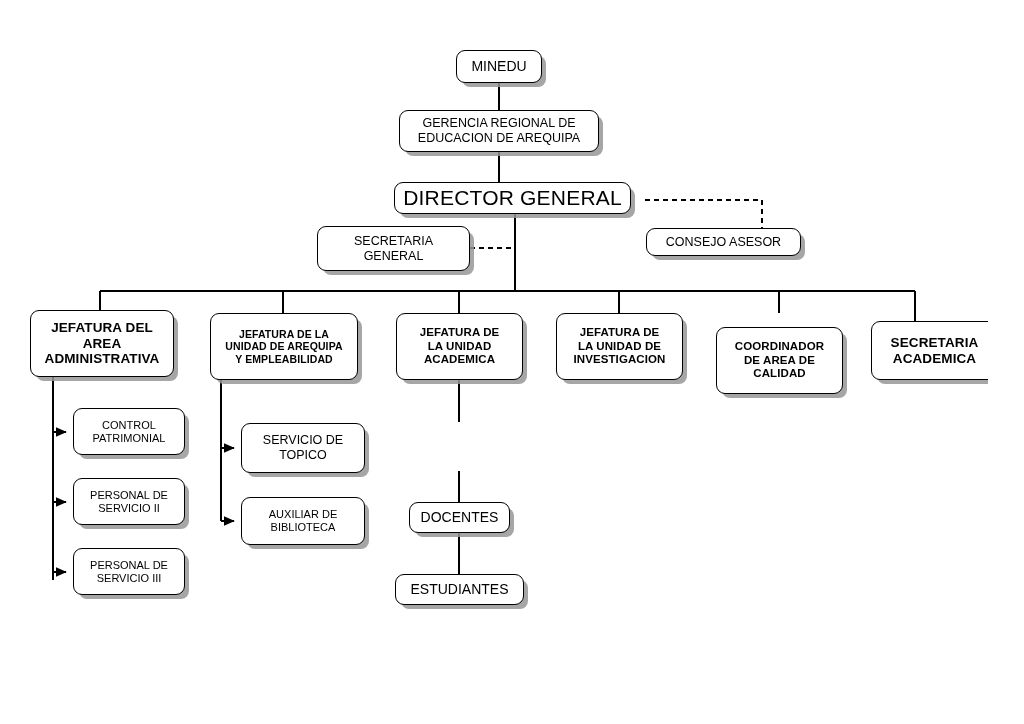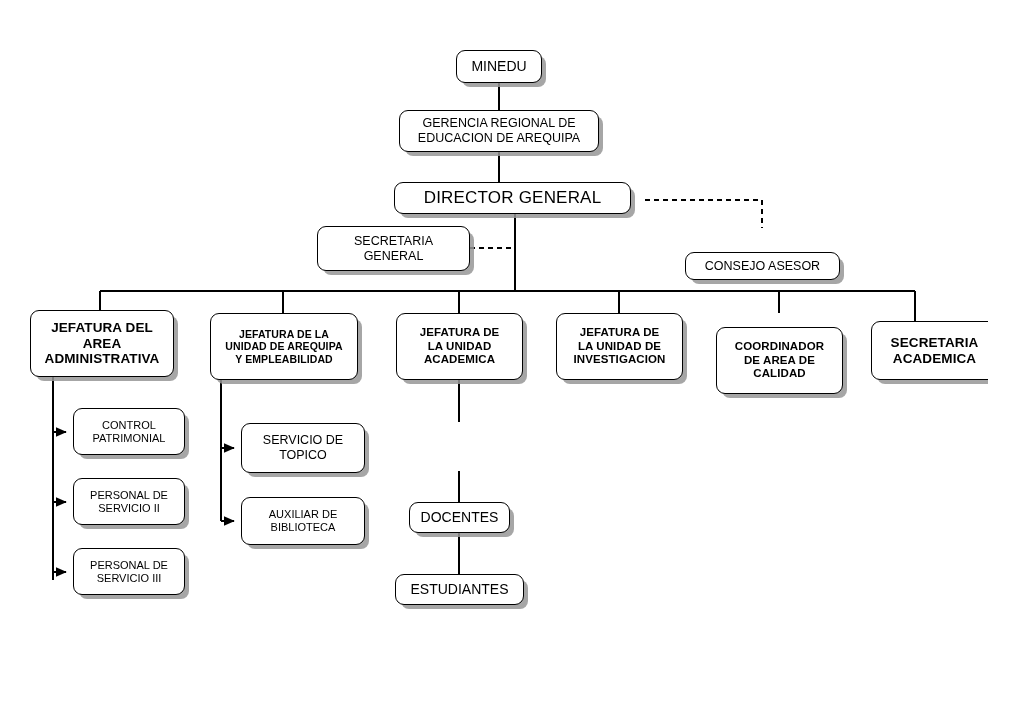--- a/index.html
+++ b/index.html
@@ -39,21 +39,21 @@
     box-shadow: 5px 5px 0 -1px rgba(150,150,150,0.85);
     z-index: 2;
   }
   .node .label {
     display: block;
     width: 100%;
     padding: 0 4px;
     white-space: pre-line;
   }
   
-  .t-xl  { font-size: 17px; font-weight: 400; letter-spacing: .2px; }
+  .t-xl  { font-size: 21px; font-weight: 400; letter-spacing: .2px; }
   .t-lg  { font-size: 14px; font-weight: 400; }
   .t-md  { font-size: 12.5px; font-weight: 400; }
   .t-sm  { font-size: 11px;   font-weight: 400; }
   .b-lg  { font-size: 13.5px; font-weight: bold; letter-spacing: .1px; }
   .b-md  { font-size: 11.5px; font-weight: bold; letter-spacing: .1px; }
   .b-sm  { font-size: 10.5px; font-weight: bold; letter-spacing: .1px; }
 </style>
 </head>
 <body>
 
@@ -114,21 +114,21 @@
 
   <div class="node" style="left:394px; top:182px; width:237px; height:32px;">
     <span class="label t-xl">DIRECTOR GENERAL</span>
   </div>
 
   <div class="node" style="left:317px; top:226px; width:153px; height:45px;">
     <span class="label t-md">SECRETARIA
 GENERAL</span>
   </div>
 
-  <div class="node" style="left:685px; top:228px; width:155px; height:28px;margin-top:24px;">
+  <div class="node" style="left:646px; top:228px; width:155px; height:28px;">
     <span class="label t-md">CONSEJO ASESOR</span>
   </div>
 
   <div class="node" style="left:30px; top:310px; width:144px; height:67px;">
     <span class="label b-lg">JEFATURA DEL
 AREA
 ADMINISTRATIVA</span>
   </div>
 
   <div class="node" style="left:210px; top:313px; width:148px; height:67px;">

